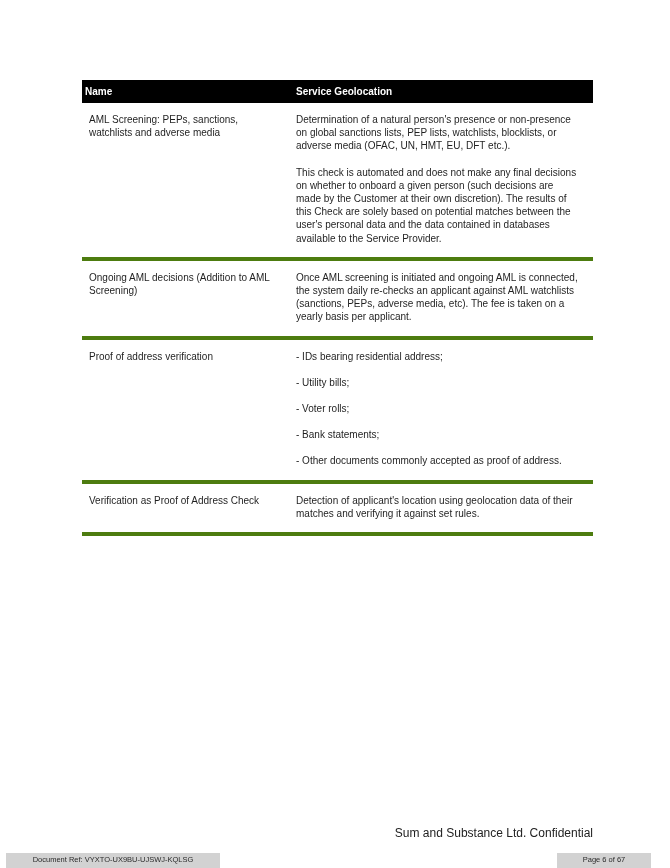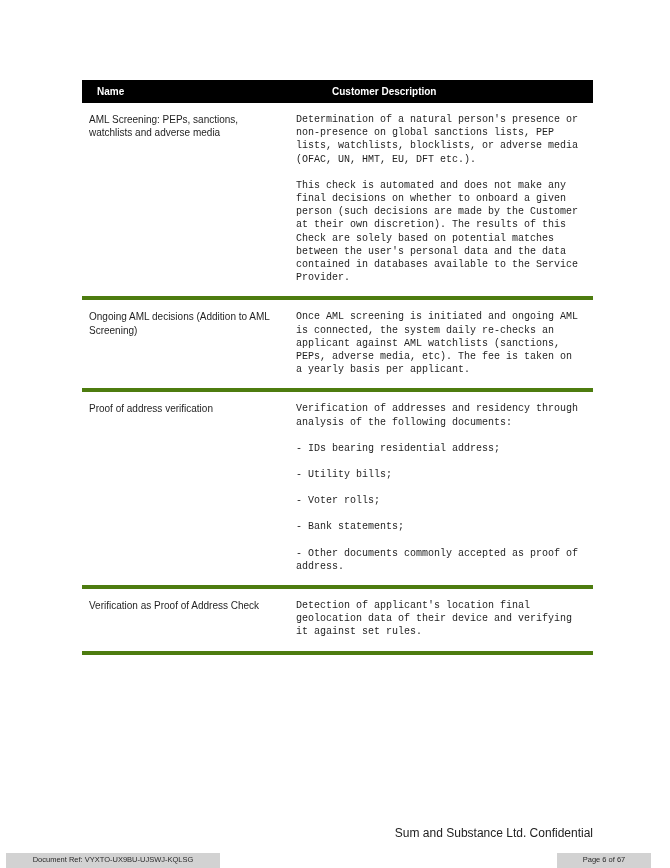--- a/index.html
+++ b/index.html
@@ -9,27 +9,27 @@
   }
   
   .svc-table{
     position:absolute;left:82px;top:80px;width:511px;
     font-size:10px;line-height:13.2px;
   }
   .thead{
     display:flex;background:#000000;color:#ffffff;
     height:23px;align-items:center;font-weight:bold;font-size:10px;
   }
-  .th-name{width:250px;padding-left:15px;box-sizing:border-box;}
+  .th-name{width:214px;padding-left:3px;box-sizing:border-box;}
   .th-desc{flex:1;}
   .trow{display:flex;border-bottom:4px solid #4d7c0f;}
   .cell{box-sizing:border-box;}
   .cell.name{width:214px;padding:10px 12px 12px 7px;}
   .cell.desc{flex:1;padding:10px 6px 12px 0;}
-  .cell.desc p{margin:0 8px 13px 0;font-family:Liberation Mono, monospace;}
+  .cell.desc p{margin:0 8px 13px 0;}
   .cell.desc p:last-child{margin-bottom:0;}
   
   .brand{position:absolute;left:71px;top:819px;display:flex;align-items:center;height:28px;margin-top:36px;}
   .brand svg{display:block;margin-right:8px;}
   .brand-word{
     font-size:16px;font-weight:700;color:#232349;letter-spacing:0.2px;
     font-family:"Liberation Sans",sans-serif;
   }
   .confidential{
     position:absolute;top:826px;right:77px;font-size:12px;color:#222222;
@@ -42,54 +42,53 @@
   .page-box{left:557px;width:94px;}
 </style>
 </head>
 <body>
 
 <div class="page">
 
   <div class="svc-table">
     <div class="thead">
       <div class="th-name">Name</div>
-      <div class="th-desc">Customer Description</div>
+      <div class="th-desc">Service Geolocation</div>
     </div>
     <div id="table-body">
   <div class="trow">
     <div class="cell name">AML Screening: PEPs, sanctions, watchlists and adverse media</div>
     <div class="cell desc">
             <p>Determination of a natural person's presence or non-presence on global sanctions lists, PEP lists, watchlists, blocklists, or adverse media (OFAC, UN, HMT, EU, DFT etc.).</p>
             <p>This check is automated and does not make any final decisions on whether to onboard a given person (such decisions are made by the Customer at their own discretion). The results of this Check are solely based on potential matches between the user's personal data and the data contained in databases available to the Service Provider.</p>
           </div>
   </div>
 
   <div class="trow">
     <div class="cell name">Ongoing AML decisions (Addition to AML Screening)</div>
     <div class="cell desc">
             <p>Once AML screening is initiated and ongoing AML is connected, the system daily re-checks an applicant against AML watchlists (sanctions, PEPs, adverse media, etc). The fee is taken on a yearly basis per applicant.</p>
           </div>
   </div>
 
   <div class="trow">
     <div class="cell name">Proof of address verification</div>
     <div class="cell desc">
-            <p>Verification of addresses and residency through analysis of the following documents:</p>
             <p>- IDs bearing residential address;</p>
             <p>- Utility bills;</p>
             <p>- Voter rolls;</p>
             <p>- Bank statements;</p>
             <p>- Other documents commonly accepted as proof of address.</p>
           </div>
   </div>
 
   <div class="trow">
     <div class="cell name">Verification as Proof of Address Check</div>
     <div class="cell desc">
-            <p>Detection of applicant's location final geolocation data of their device and verifying it against set rules.</p>
+            <p>Detection of applicant's location using geolocation data of their matches and verifying it against set rules.</p>
           </div>
   </div>
 </div>
   </div>
 
   <div class="brand">
     <svg width="30" height="21" viewBox="0 0 13 9" xmlns="http://www.w3.org/2000/svg">
 
       <g fill="#3ecfa5">
         <rect x="5" y="0" width="3" height="1"></rect>

